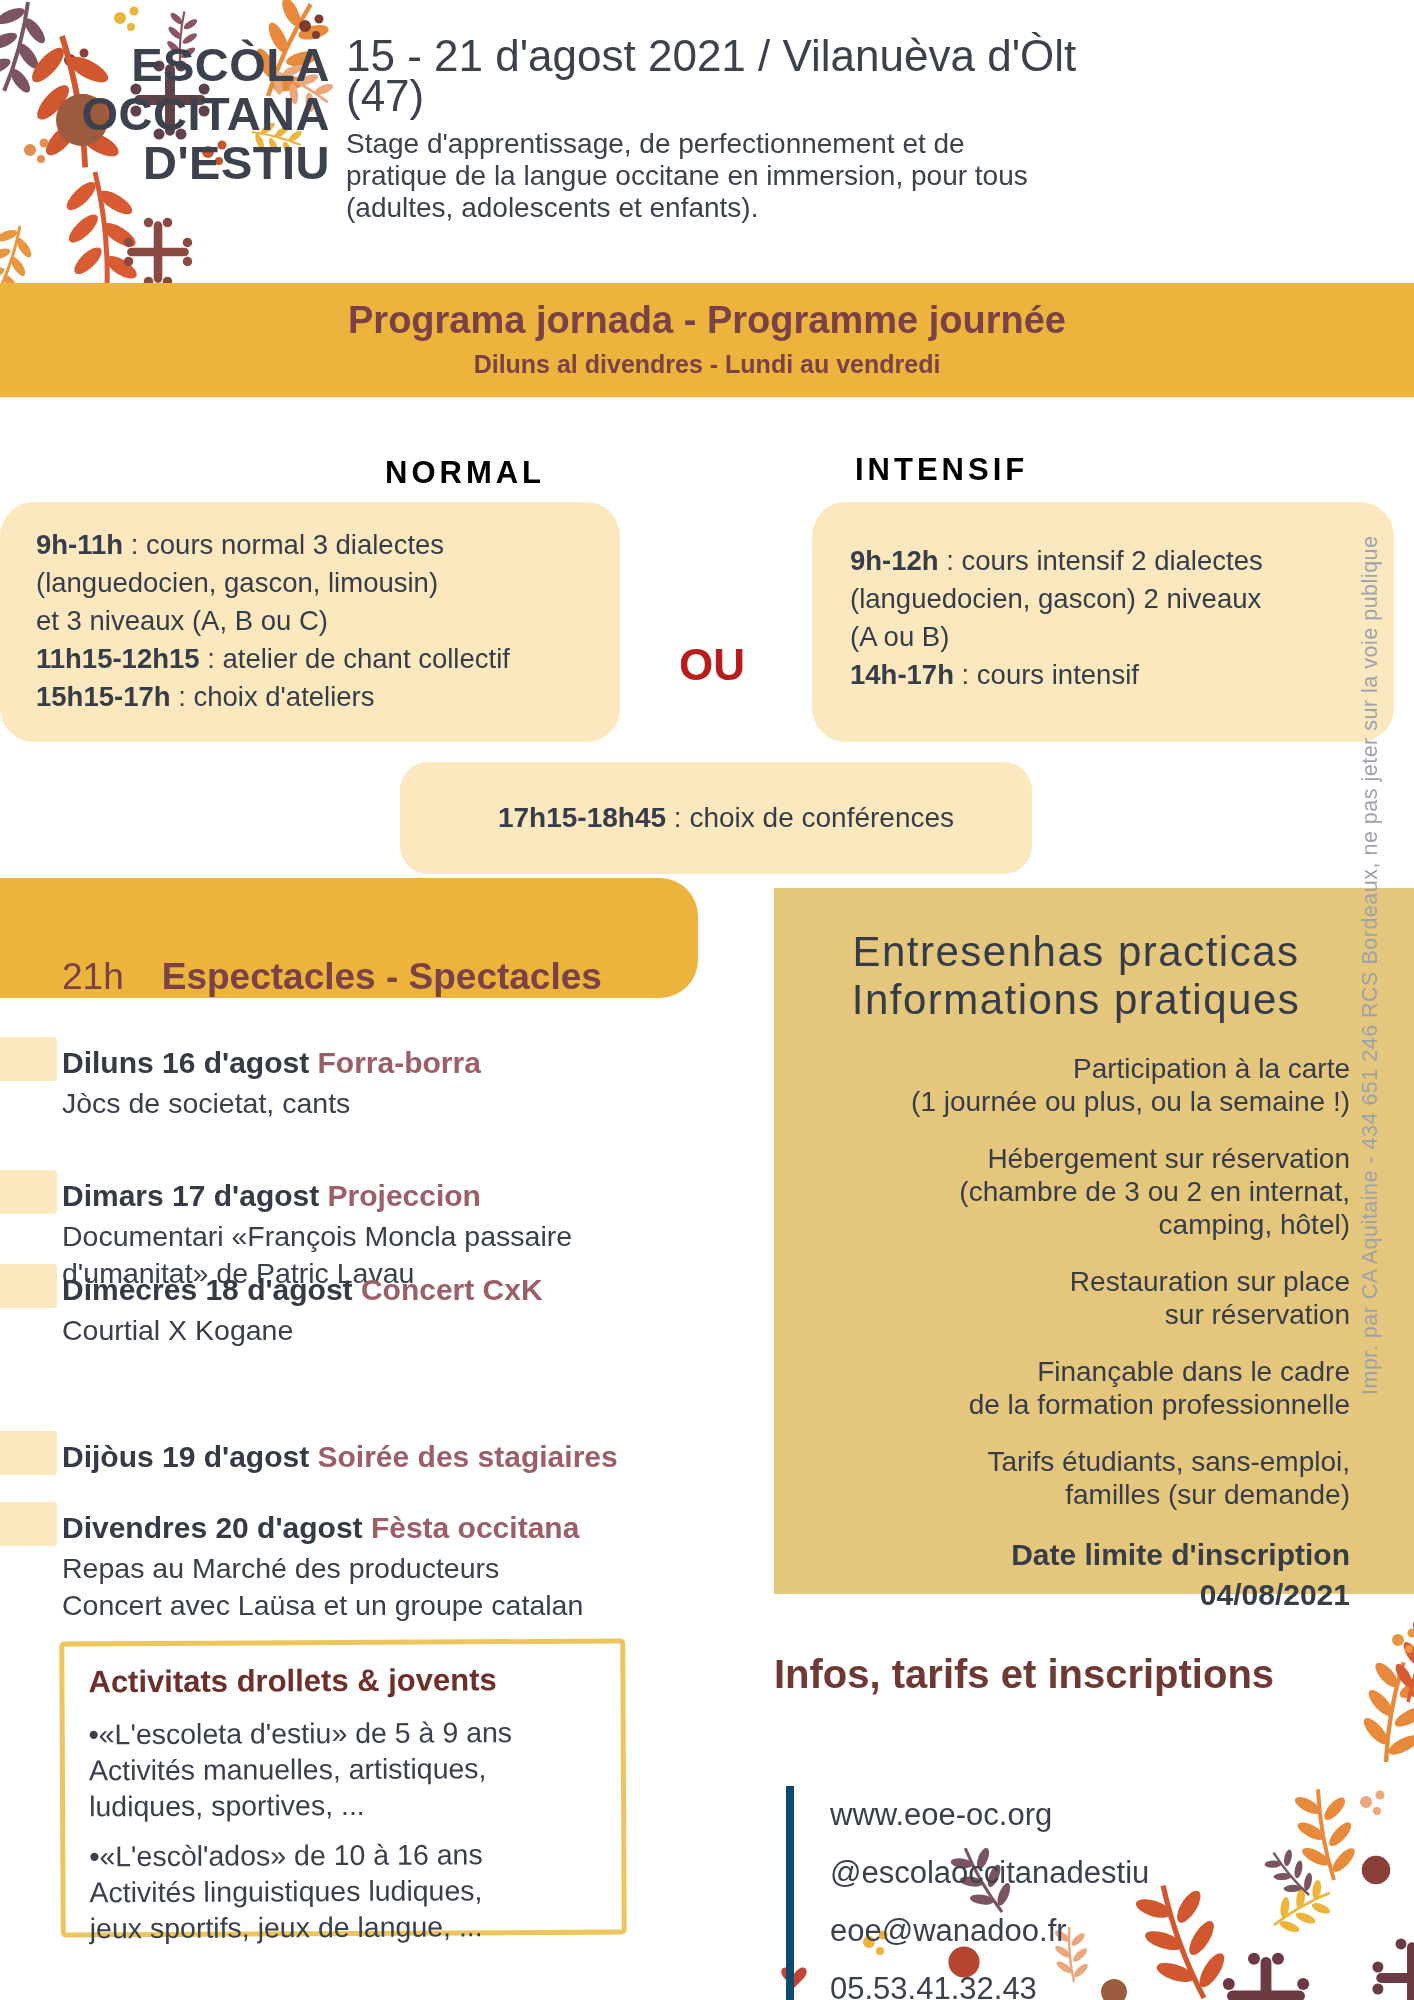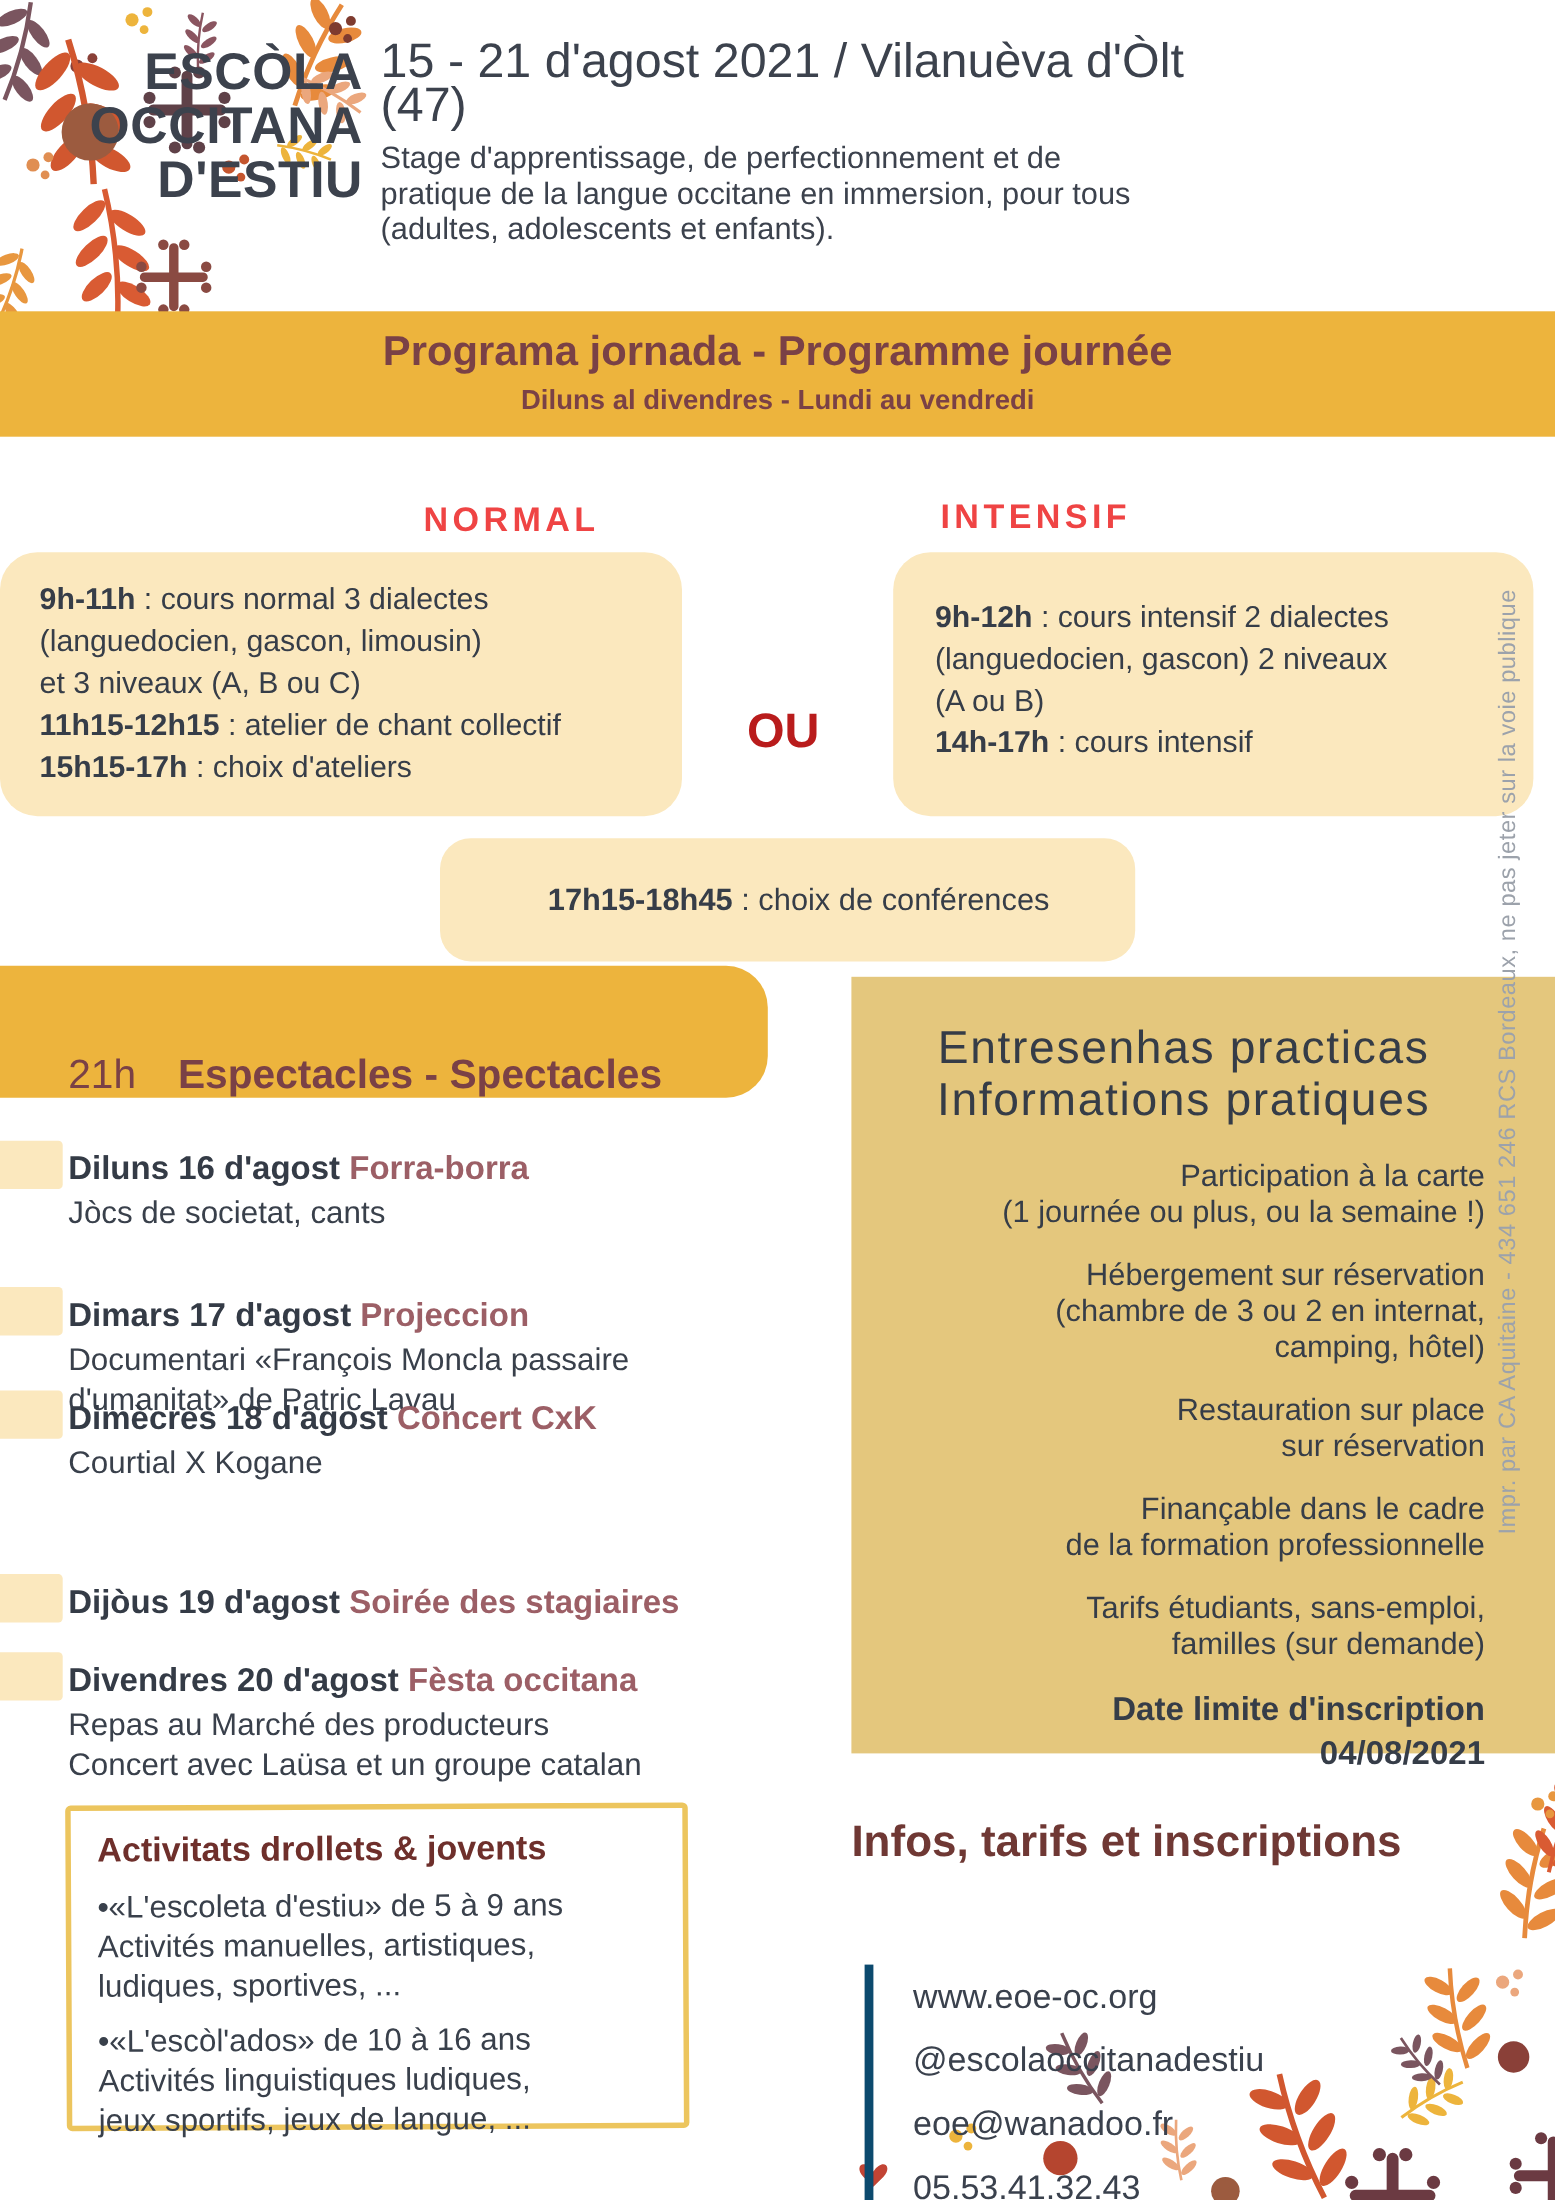--- a/index.html
+++ b/index.html
@@ -23,21 +23,21 @@
 
   
   .banner{
     left:0;top:283px;width:1414px;height:114px;background:#EDB43D;
     text-align:center;color:#7A4146;
   }
   .banner-title{margin-top:14px;font-size:38px;font-weight:700;line-height:46px;}
   .banner-sub{margin-top:6px;font-size:25px;font-weight:700;line-height:30px;}
 
   
-  .track-head{font-size:31px;font-weight:700;letter-spacing:4px;color:#ef4444;}
+  .track-head{font-size:31px;font-weight:700;letter-spacing:4px;color:#000000;}
   .card{
     background:#FBE8BE;border-radius:34px;color:#363D48;
     font-size:27.5px;line-height:38px;font-weight:400;padding-left:20px;
   }
   .card p{margin:0;}
   .card-normal{left:0;top:502px;width:620px;height:240px;padding:24px 14px 0 36px;box-sizing:border-box;}
   .card-intensif{left:812px;top:502px;width:582px;height:240px;padding:40px 14px 0 38px;box-sizing:border-box;}
   .or-label{left:662px;top:640px;width:100px;text-align:center;font-size:44px;font-weight:700;color:#b91c1c;}
   .card-conf{
     left:400px;top:762px;width:612px;height:112px;border-radius:28px;

